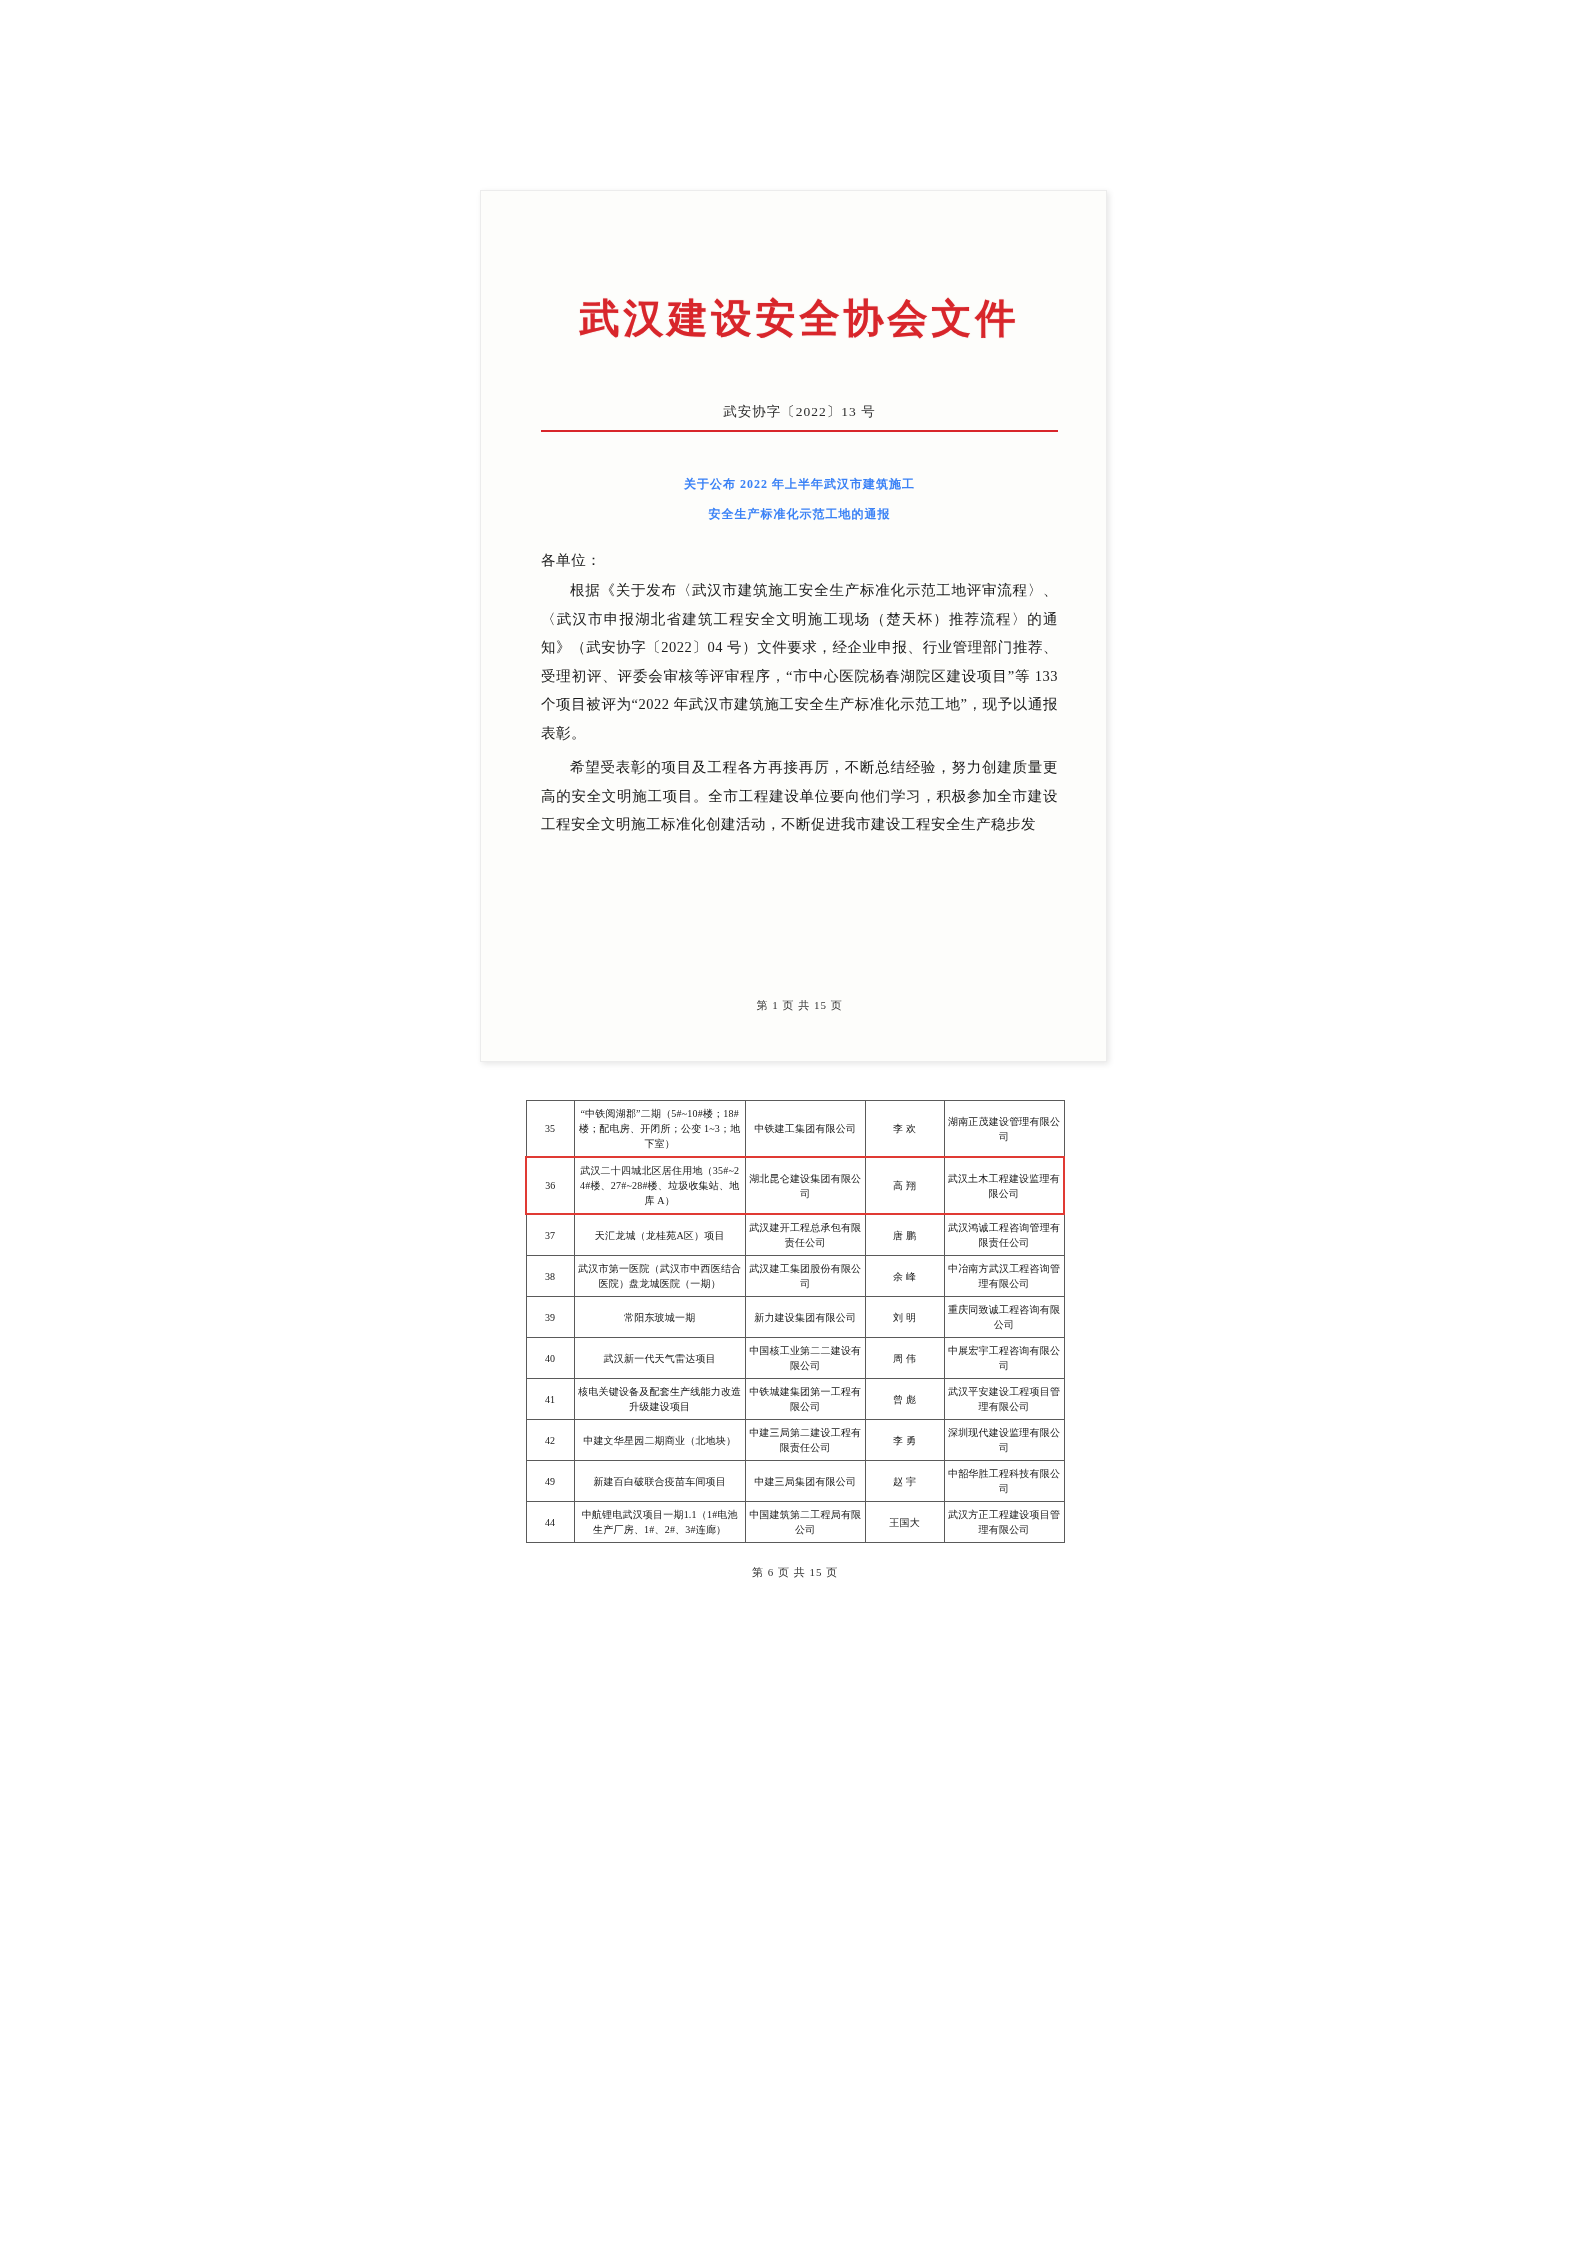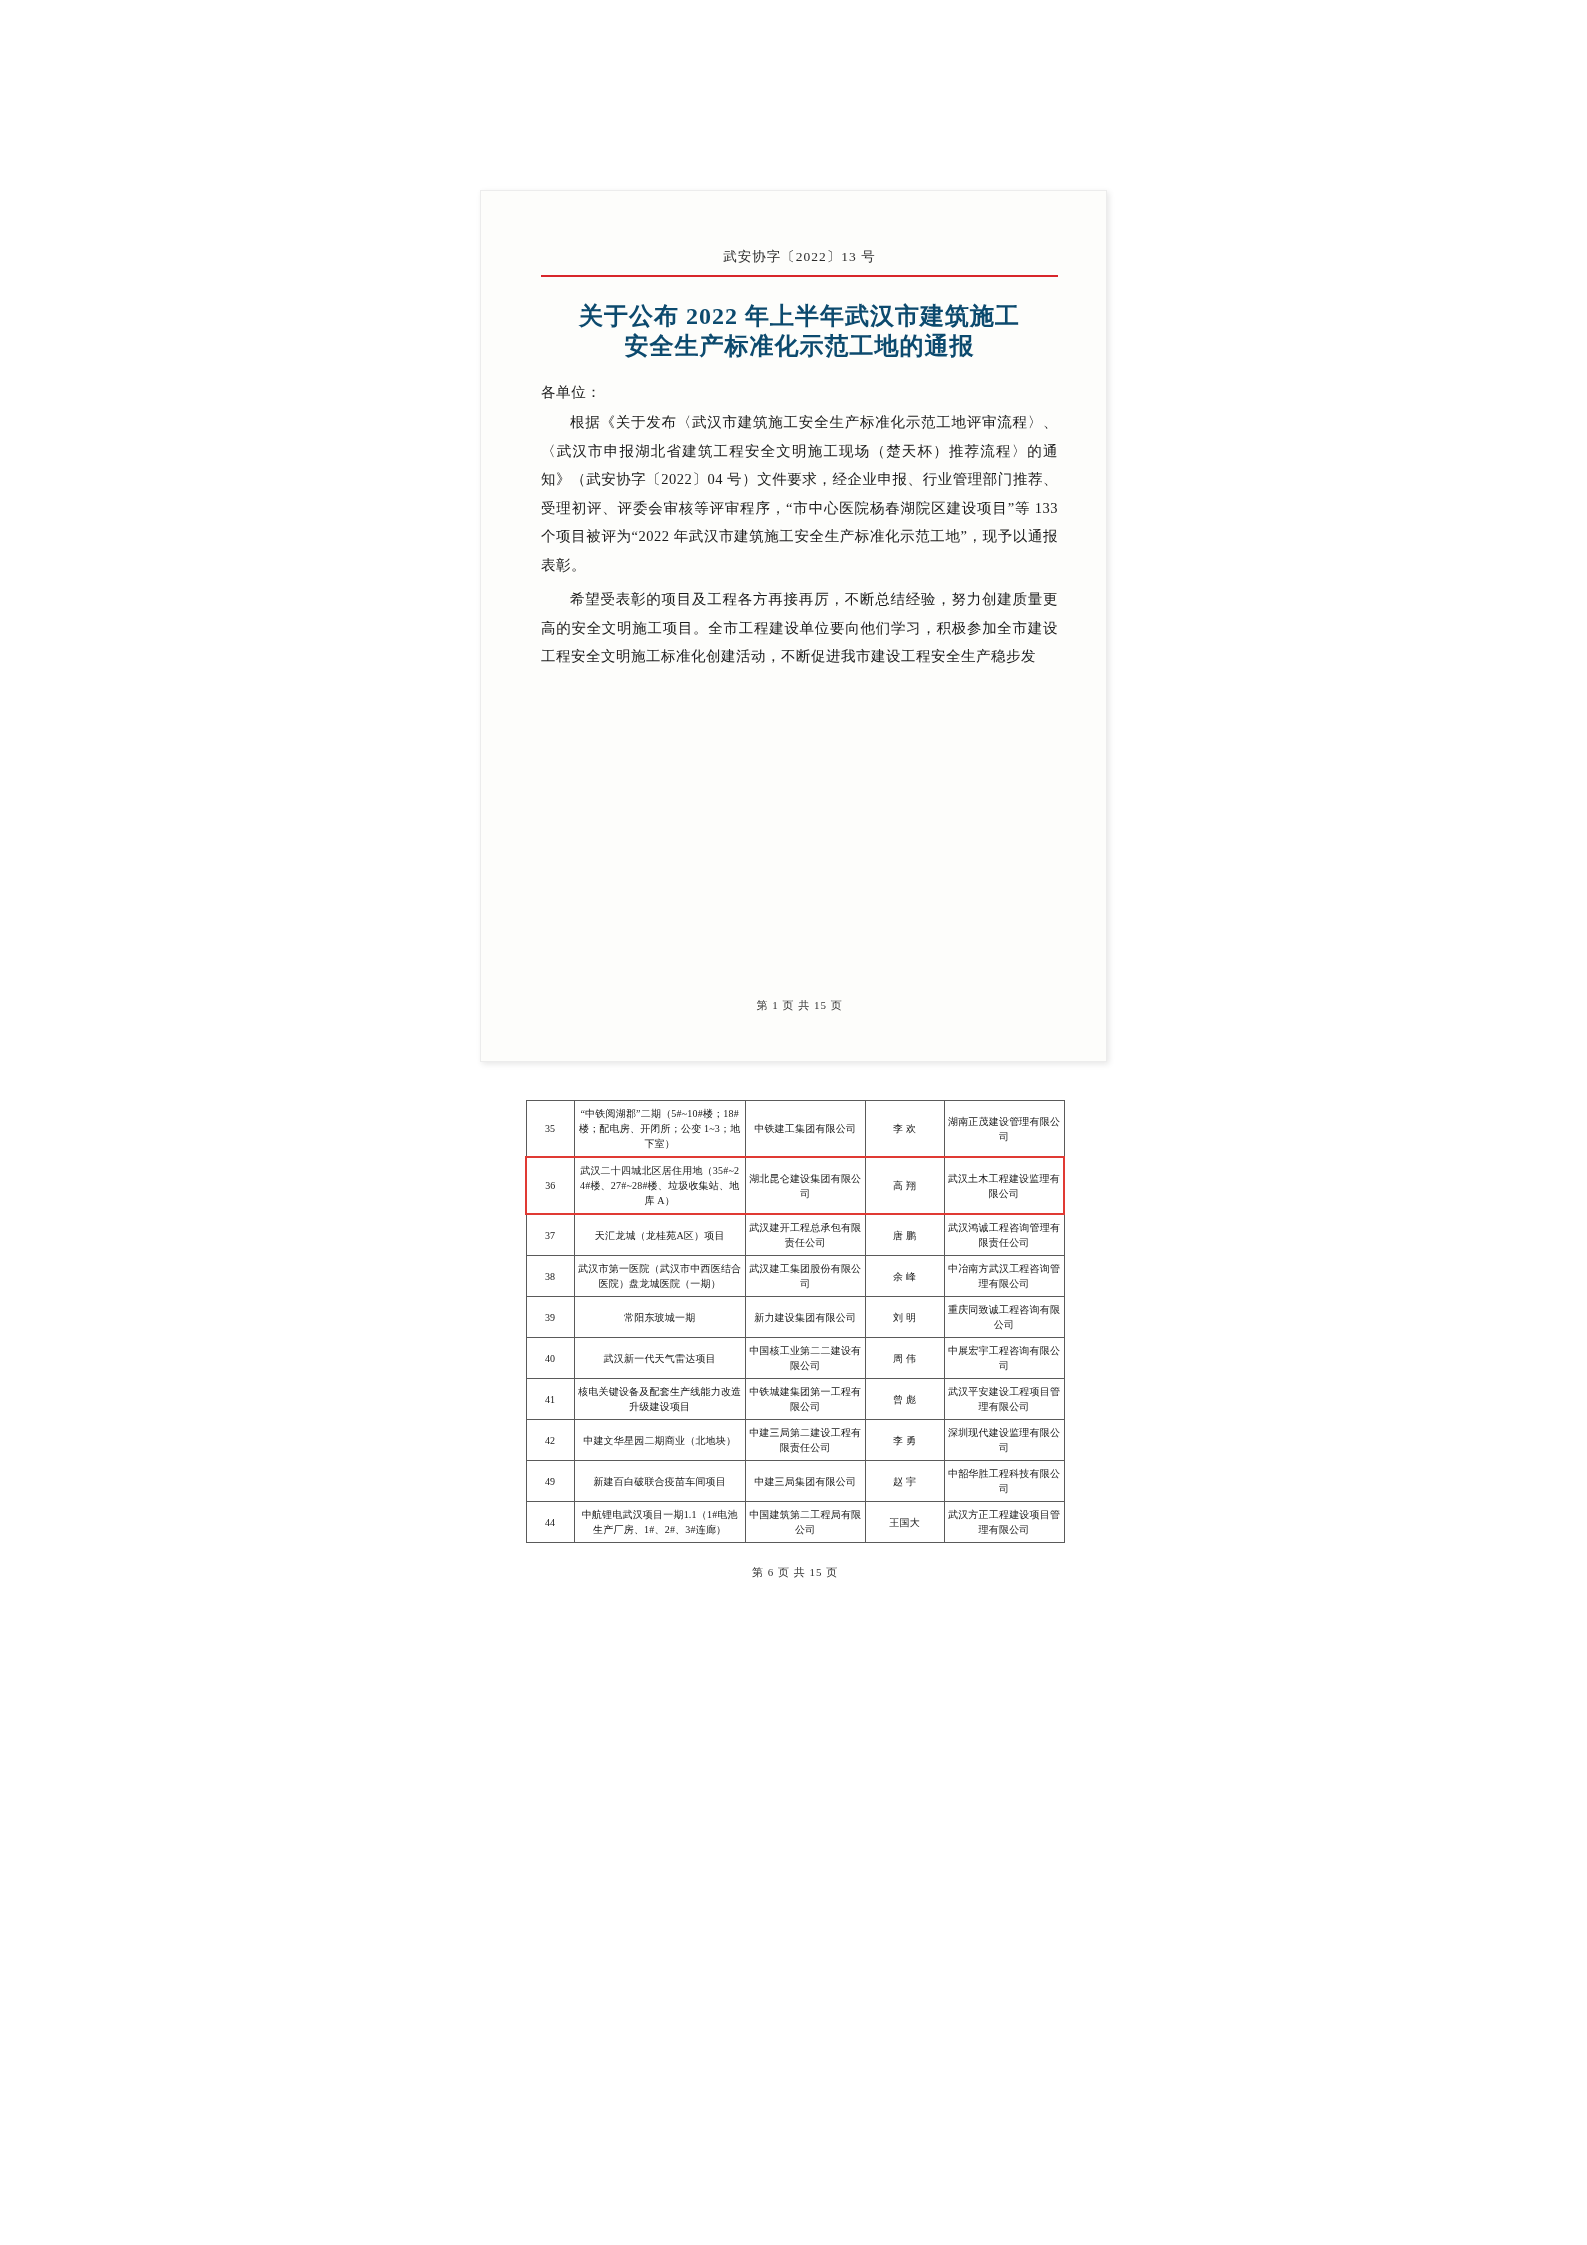--- a/index.html
+++ b/index.html
@@ -55,27 +55,27 @@
     color: #2b2b2b;
   }
 
   .red-rule {
     margin-top: 9px;
     height: 2px;
     background: #d8262b;
   }
 
   .notice-title {
-    margin-top: 24px;
+    margin-top: 37px;
     text-align: center;
     font-weight: bold;
-    font-size: 24px;
+    font-size: 12px;
     line-height: 30px;
     letter-spacing: 1px;
-    color: #0c4a6e;
+    color: #3b82f6;
   }
 
   .salutation {
     margin-top: 22px;
     font-size: 14.5px;
     letter-spacing: 0.6px;
   }
 
   .body-par {
     margin-top: 6px;
@@ -143,20 +143,21 @@
     letter-spacing: 1px;
     color: #333;
   }
 </style>
 </head>
 <body>
 
 <div class="sheet1">
   <div class="sheet1-inner">
 
+    <div class="doc-title">武汉建设安全协会文件</div>
 
     <div class="doc-number">武安协字〔2022〕13 号</div>
 
     <div class="red-rule"></div>
 
     <div class="notice-title">
       <div>关于公布 2022 年上半年武汉市建筑施工</div>
       <div>安全生产标准化示范工地的通报</div>
     </div>
 

